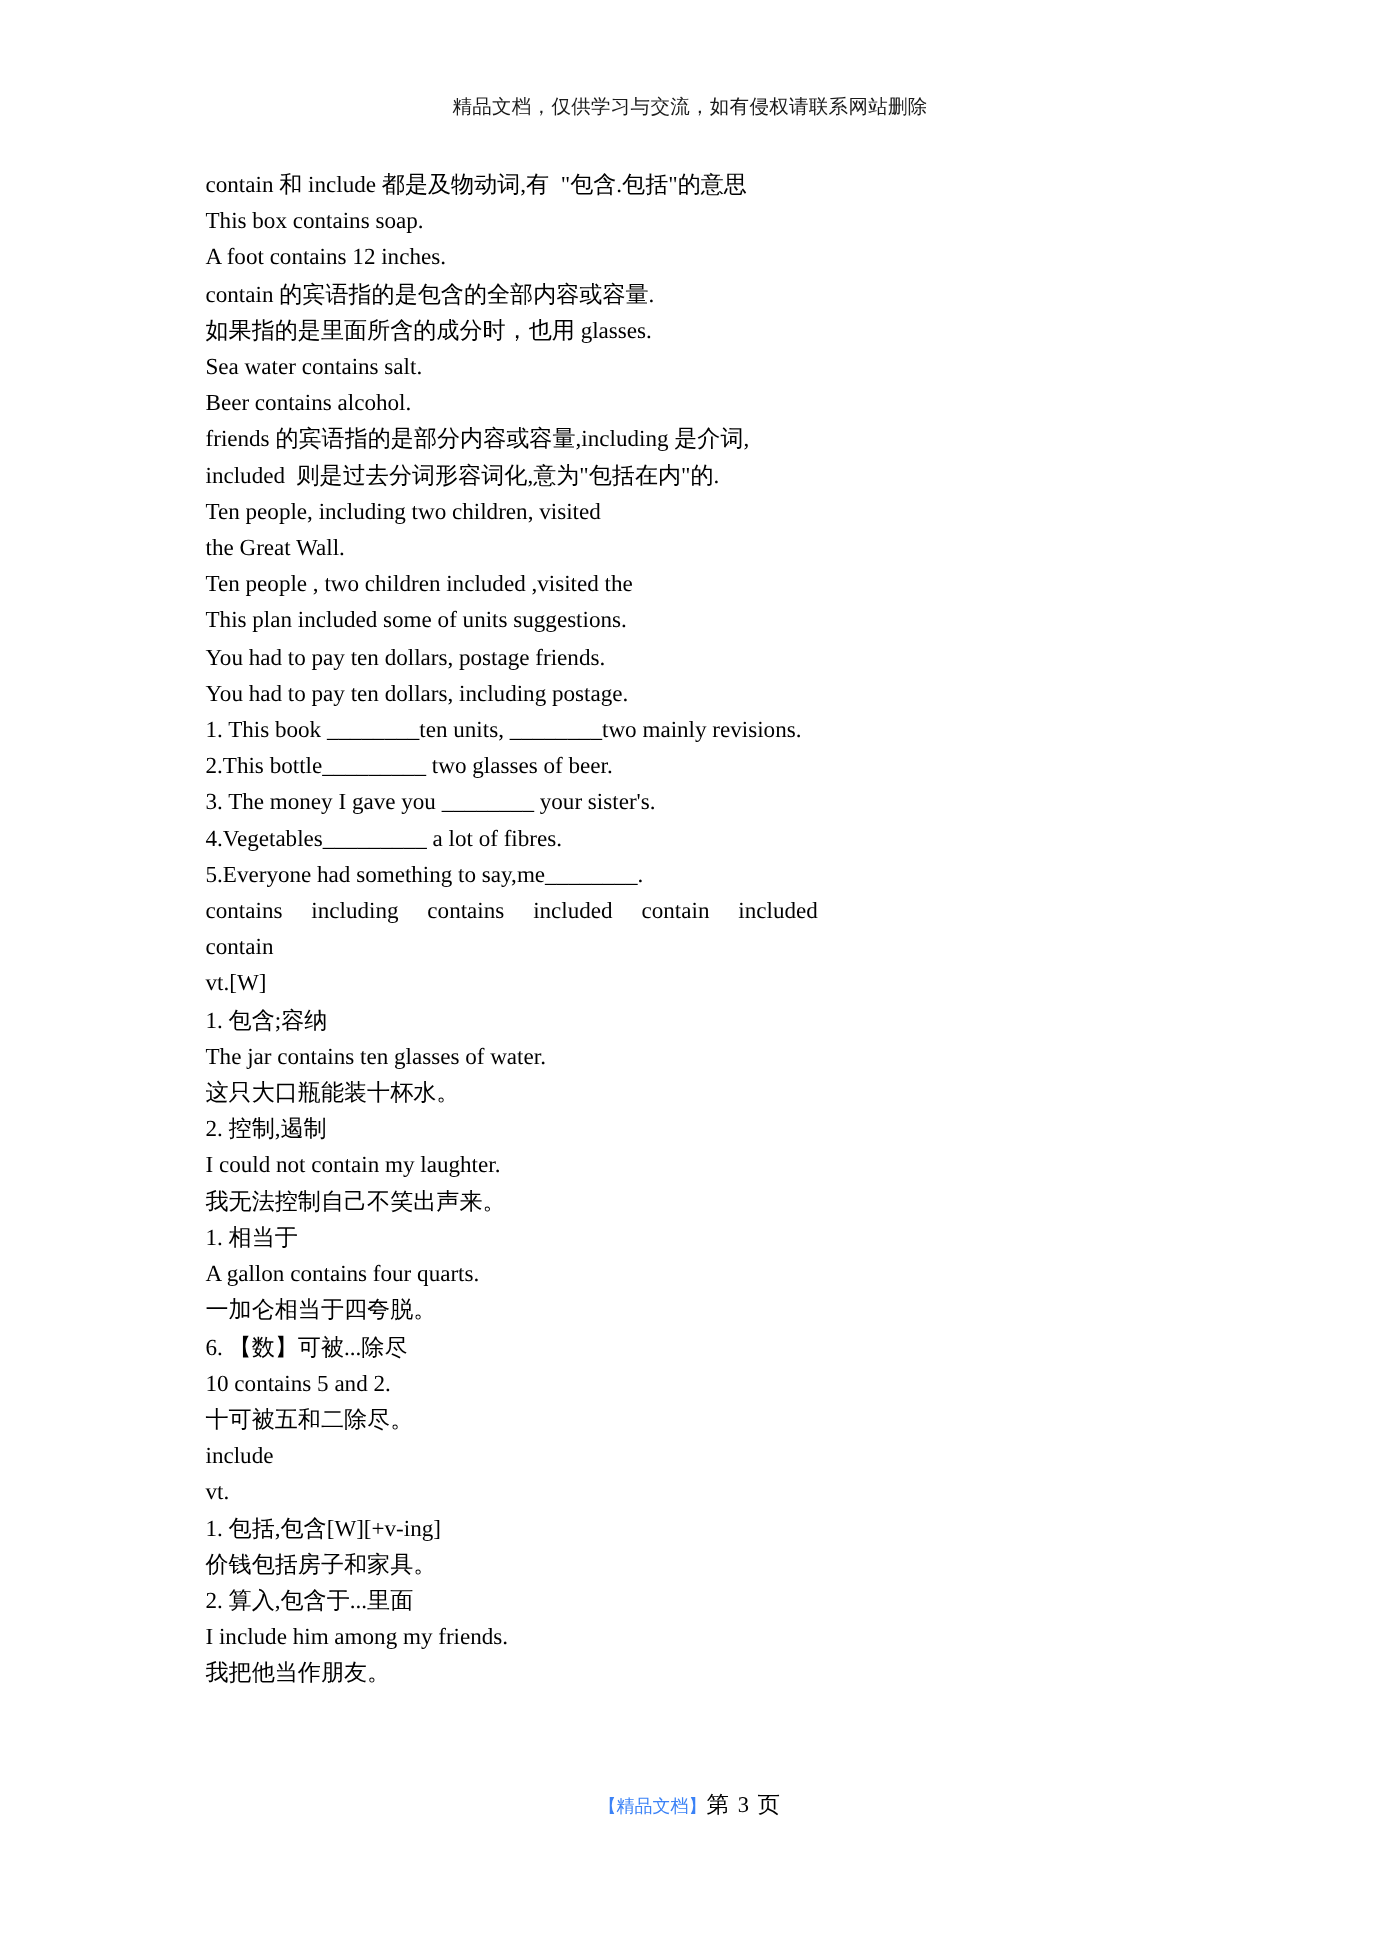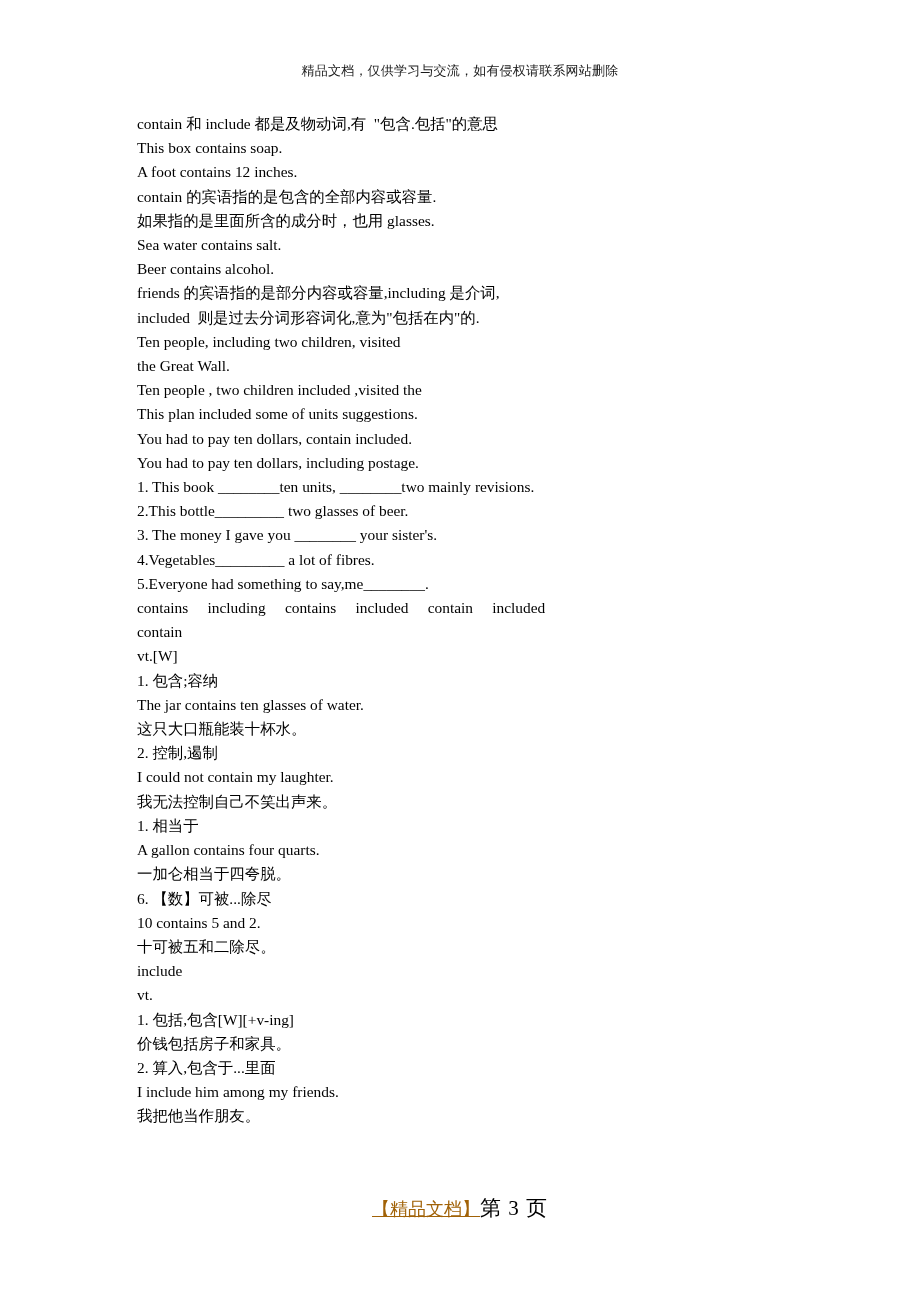--- a/index.html
+++ b/index.html
@@ -47,27 +47,26 @@
   .footer {
     position: absolute;
     top: 1194px;
     left: 0;
     width: 920px;
     text-align: center;
     white-space: nowrap;
   }
   .footer .brand {
     font-family: "Liberation Serif", "DejaVu Serif", serif;
-    font-size: 18px;
-    color: #a16207;
-    text-decoration: underline;
+    font-size: 12px;
+    color: #3b82f6;
   }
   .footer .pageno {
     font-family: "Liberation Serif", "DejaVu Serif", serif;
-    font-size: 21px;
+    font-size: 15px;
     color: #000000;
     letter-spacing: 1px;
   }
 </style>
 </head>
 <body>
 
 <div class="page">
 
   <div class="header-note">精品文档，仅供学习与交流，如有侵权请联系网站删除</div>
@@ -79,21 +78,21 @@
       <div class="line">contain 的宾语指的是包含的全部内容或容量.</div>
       <div class="line">如果指的是里面所含的成分时，也用 glasses.</div>
       <div class="line">Sea water contains salt.</div>
       <div class="line">Beer contains alcohol.</div>
       <div class="line">friends 的宾语指的是部分内容或容量,including 是介词,</div>
       <div class="line">included  则是过去分词形容词化,意为"包括在内"的.</div>
       <div class="line">Ten people, including two children, visited</div>
       <div class="line">the Great Wall.</div>
       <div class="line">Ten people , two children included ,visited the</div>
       <div class="line">This plan included some of units suggestions.</div>
-      <div class="line">You had to pay ten dollars, contain included.</div>
+      <div class="line">You had to pay ten dollars, postage friends.</div>
       <div class="line">You had to pay ten dollars, including postage.</div>
       <div class="line">1. This book ________ten units, ________two mainly revisions.</div>
       <div class="line">2.This bottle_________ two glasses of beer.</div>
       <div class="line">3. The money I gave you ________ your sister's.</div>
       <div class="line">4.Vegetables_________ a lot of fibres.</div>
       <div class="line">5.Everyone had something to say,me________.</div>
       <div class="line answers">contains     including     contains     included     contain     included</div>
       <div class="line">contain</div>
       <div class="line">vt.[W]</div>
       <div class="line">1. 包含;容纳</div>

